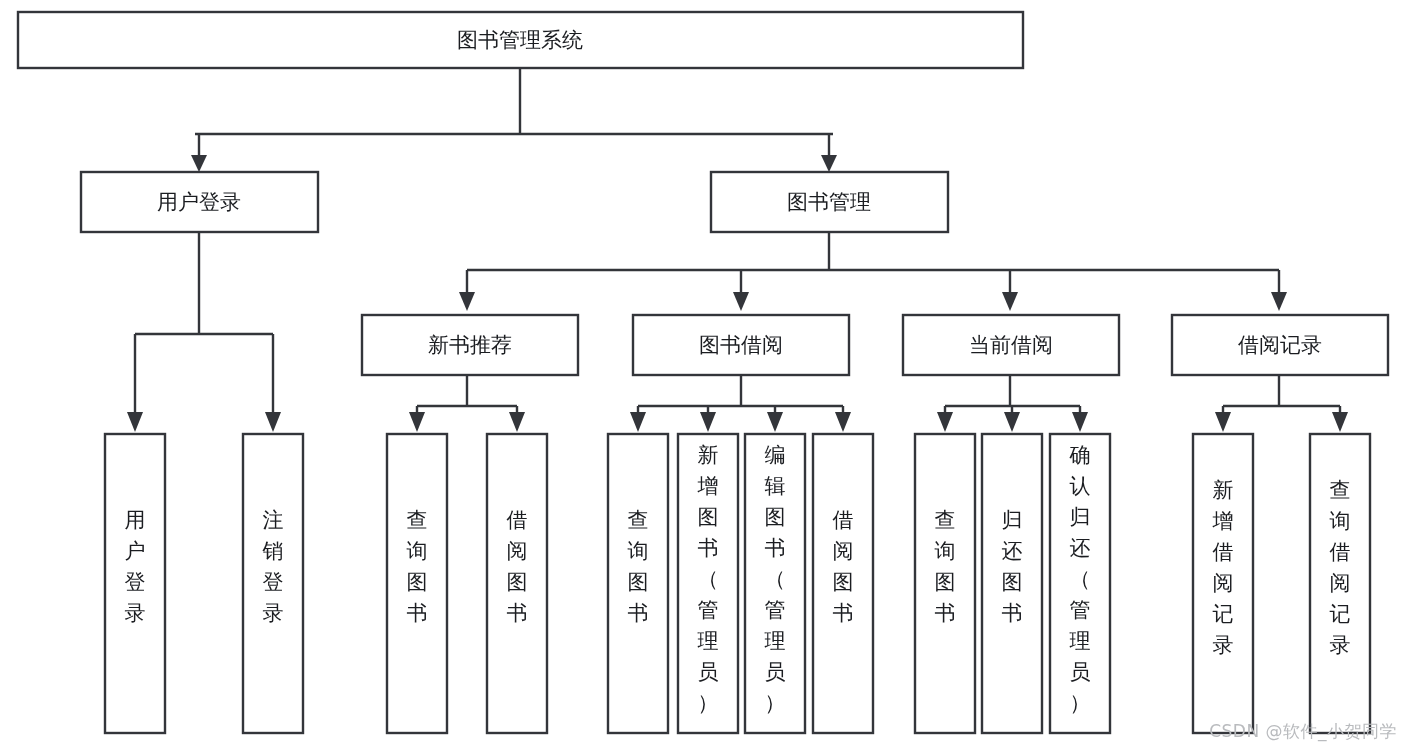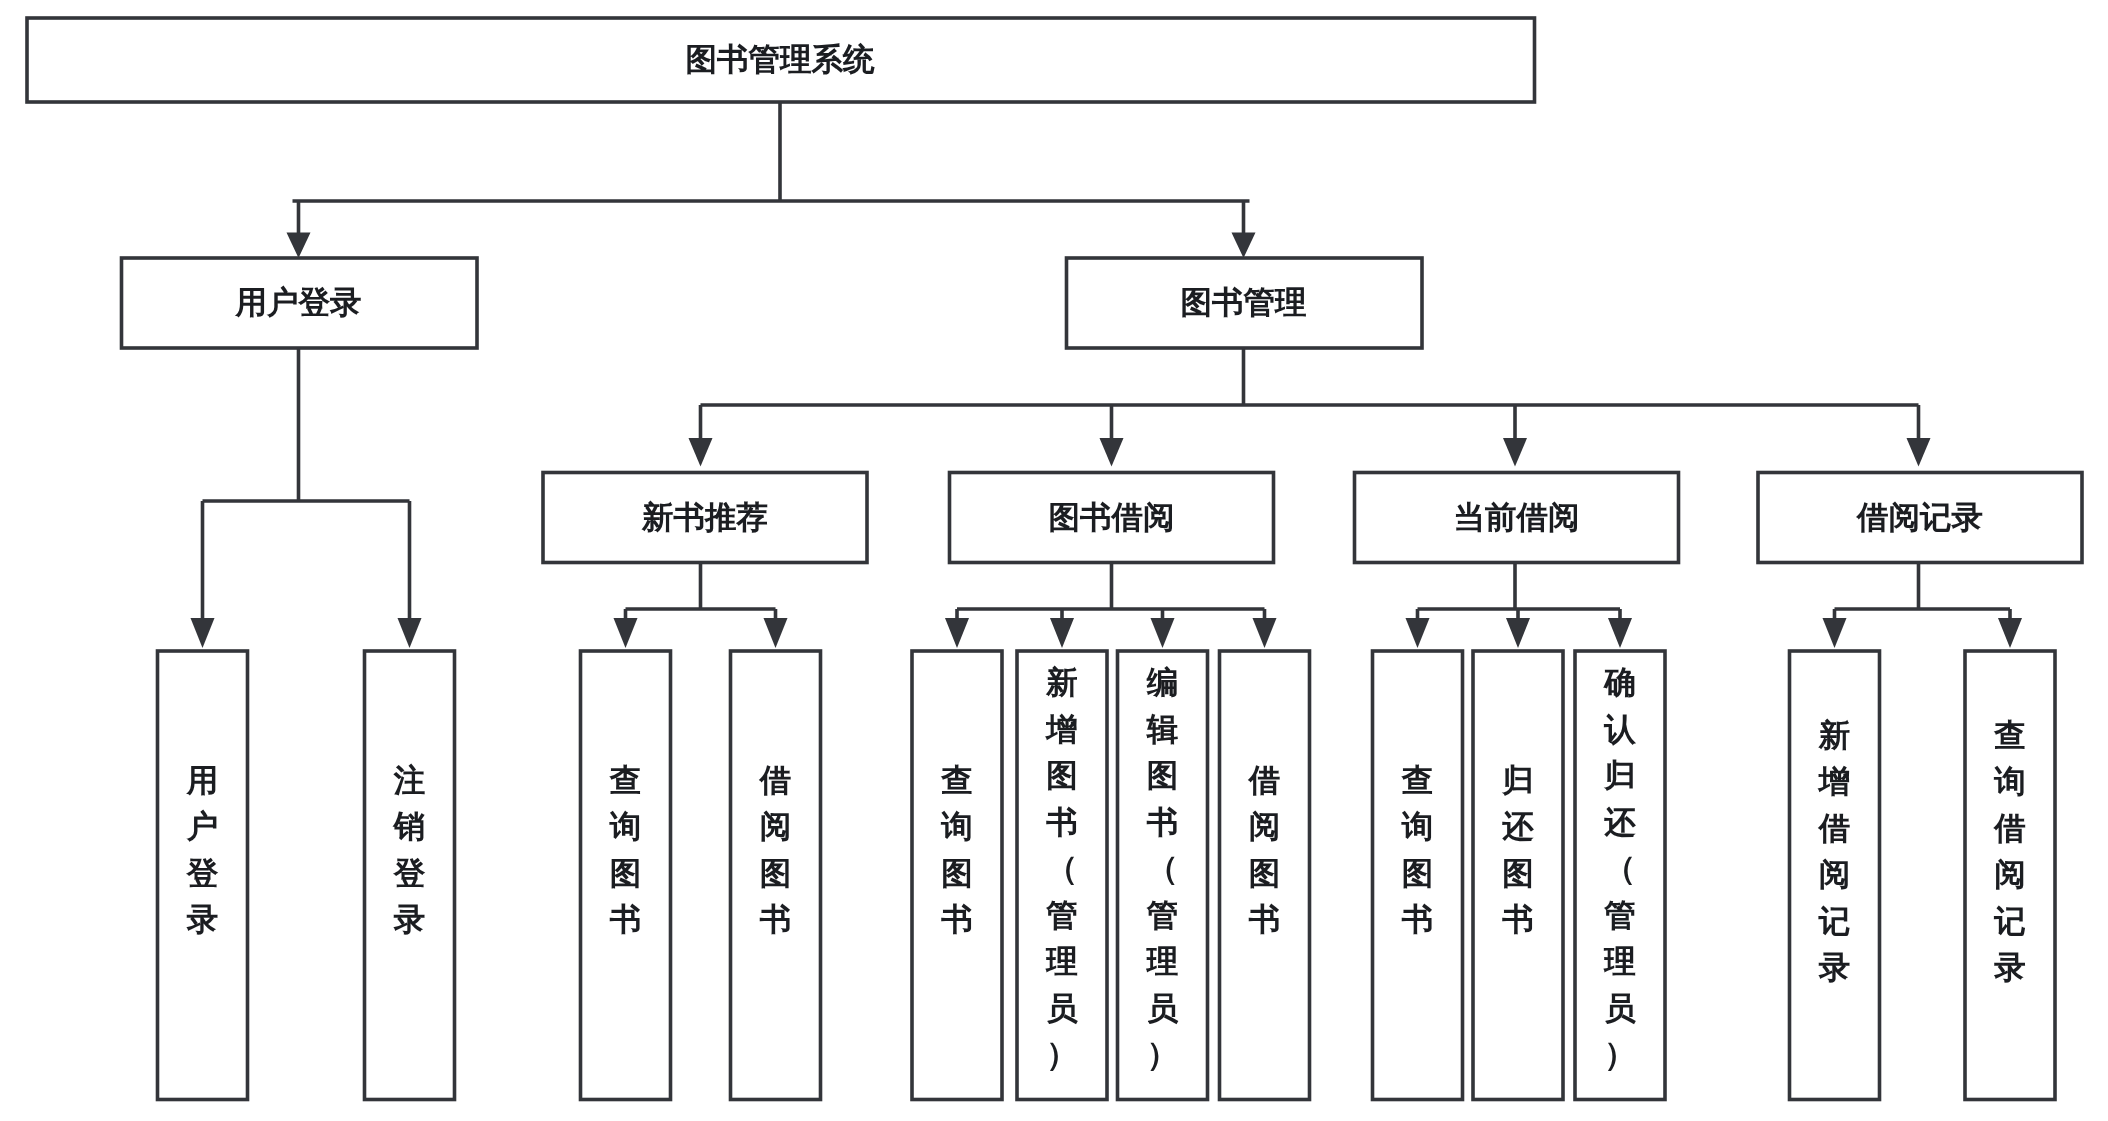--- a/index.html
+++ b/index.html
@@ -11,21 +11,20 @@
     width: 1405px;
     height: 747px;
     font-family: "DejaVu Sans", "Liberation Sans", sans-serif;
     overflow: hidden;
     position: relative;
   }
   #diagram-root {
     position: relative;
     width: 1405px;
     height: 747px;
-    font-weight: bold;
   }
   svg.flow {
     position: absolute;
     left: 0;
     top: 0;
     width: 1405px;
     height: 747px;
     display: block;
   }
   .node-box {
@@ -216,14 +215,15 @@
       <text class="vlabel" x="1223" y="497"><tspan x="1223" y="497">新</tspan><tspan x="1223" y="528">增</tspan><tspan x="1223" y="559">借</tspan><tspan x="1223" y="590">阅</tspan><tspan x="1223" y="621">记</tspan><tspan x="1223" y="652">录</tspan></text>
     </g>
 
     <g>
       <rect class="node-box" x="1310" y="434" width="60" height="299"></rect>
       <text class="vlabel" x="1340" y="497"><tspan x="1340" y="497">查</tspan><tspan x="1340" y="528">询</tspan><tspan x="1340" y="559">借</tspan><tspan x="1340" y="590">阅</tspan><tspan x="1340" y="621">记</tspan><tspan x="1340" y="652">录</tspan></text>
     </g>
 
   </svg>
 
+  <div class="watermark">CSDN @软件_小贺同学</div>
 
 </div>
 
 </body></html>

